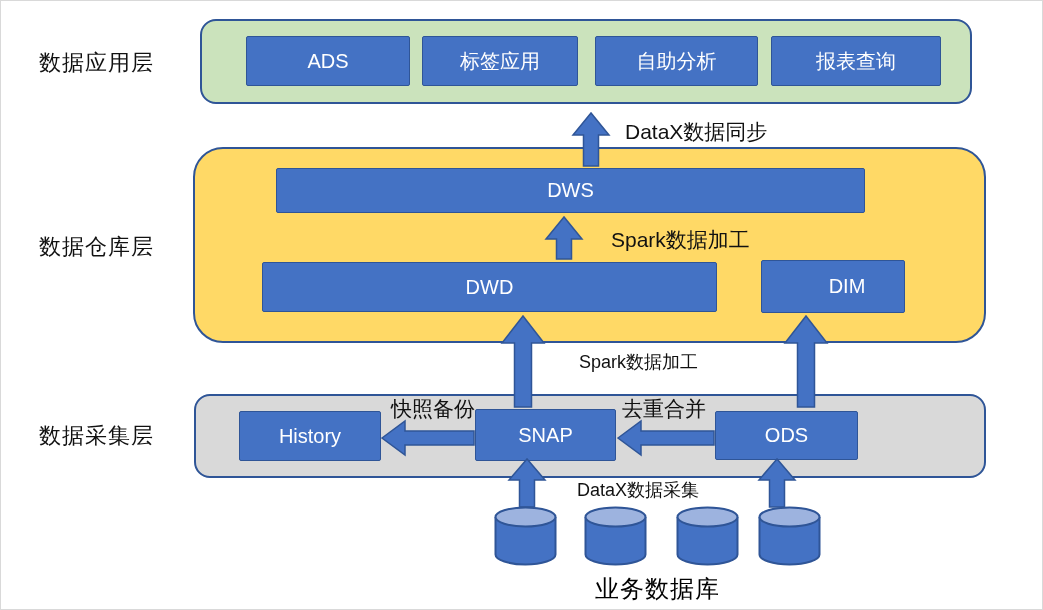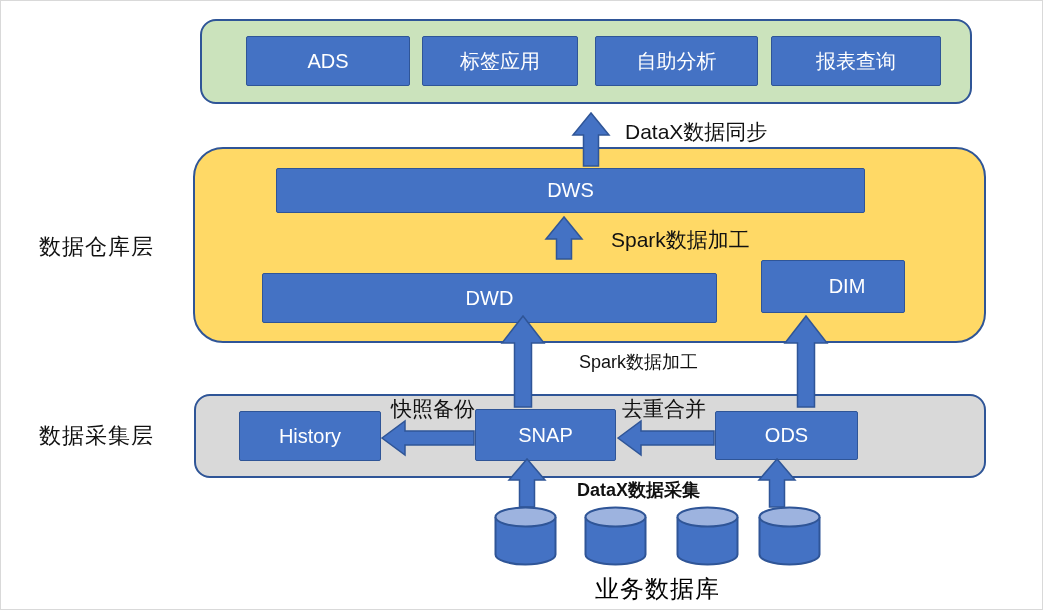--- a/index.html
+++ b/index.html
@@ -27,50 +27,51 @@
     color:#fff;font-size:20px;display:flex;align-items:center;justify-content:center;
     box-sizing:border-box;white-space:nowrap;
   }
   
   .n-ads{left:44px;top:15px;width:164px;height:50px;}
   .n-tag{left:220px;top:15px;width:156px;height:50px;}
   .n-self{left:393px;top:15px;width:163px;height:50px;}
   .n-report{left:569px;top:15px;width:170px;height:50px;}
   
   .n-dws{left:81px;top:19px;width:589px;height:45px;}
-  .n-dwd{left:67px;top:124px;width:455px;height:50px;}
+  .n-dwd{left:67px;top:113px;width:455px;height:50px;}
   .n-dim{left:566px;top:111px;width:144px;height:53px;padding-left:28px;}
   
   .n-history{left:43px;top:15px;width:142px;height:50px;}
   .n-snap{left:279px;top:13px;width:141px;height:52px;}
   .n-ods{left:519px;top:15px;width:143px;height:49px;}
 
   
   #arrows{position:absolute;left:0;top:0;width:1043px;height:610px;pointer-events:none;}
   #arrows polygon{fill:var(--node-blue,#4472C4);stroke:var(--node-border,#2F5597);stroke-width:1.5;}
 
   
   .flow-label{position:absolute;font-size:21px;color:#111;white-space:nowrap;}
   #fl-datax-sync{left:624px;top:117px;}
   #fl-spark-upper{left:610px;top:225px;}
   #fl-spark-lower{left:578px;top:349px;font-size:18px;}
   #fl-snapshot{left:390px;top:394px;}
   #fl-dedup{left:621px;top:394px;}
-  #fl-datax-collect{left:576px;top:477px;font-size:18px;font-weight:bold;}
+  #fl-datax-collect{left:576px;top:477px;font-size:18px;}
 
   
   .cylinder{position:absolute;top:505px;width:63px;height:62px;}
   #cyl-1{left:493px;} #cyl-2{left:583px;} #cyl-3{left:675px;} #cyl-4{left:757px;}
   #source-label{position:absolute;left:594px;top:572px;font-size:24px;color:#000000;letter-spacing:1px;white-space:nowrap;}
 </style>
 </head>
 <body>
 
 <div id="stage">
 
+  <div class="layer-label" id="lbl-app">数据应用层</div>
   <div class="layer-label" id="lbl-wh">数据仓库层</div>
   <div class="layer-label" id="lbl-col">数据采集层</div>
 
   <div class="container" id="app-layer">
     <div class="node n-ads">ADS</div>
     <div class="node n-tag">标签应用</div>
     <div class="node n-self">自助分析</div>
     <div class="node n-report">报表查询</div>
   </div>
 

